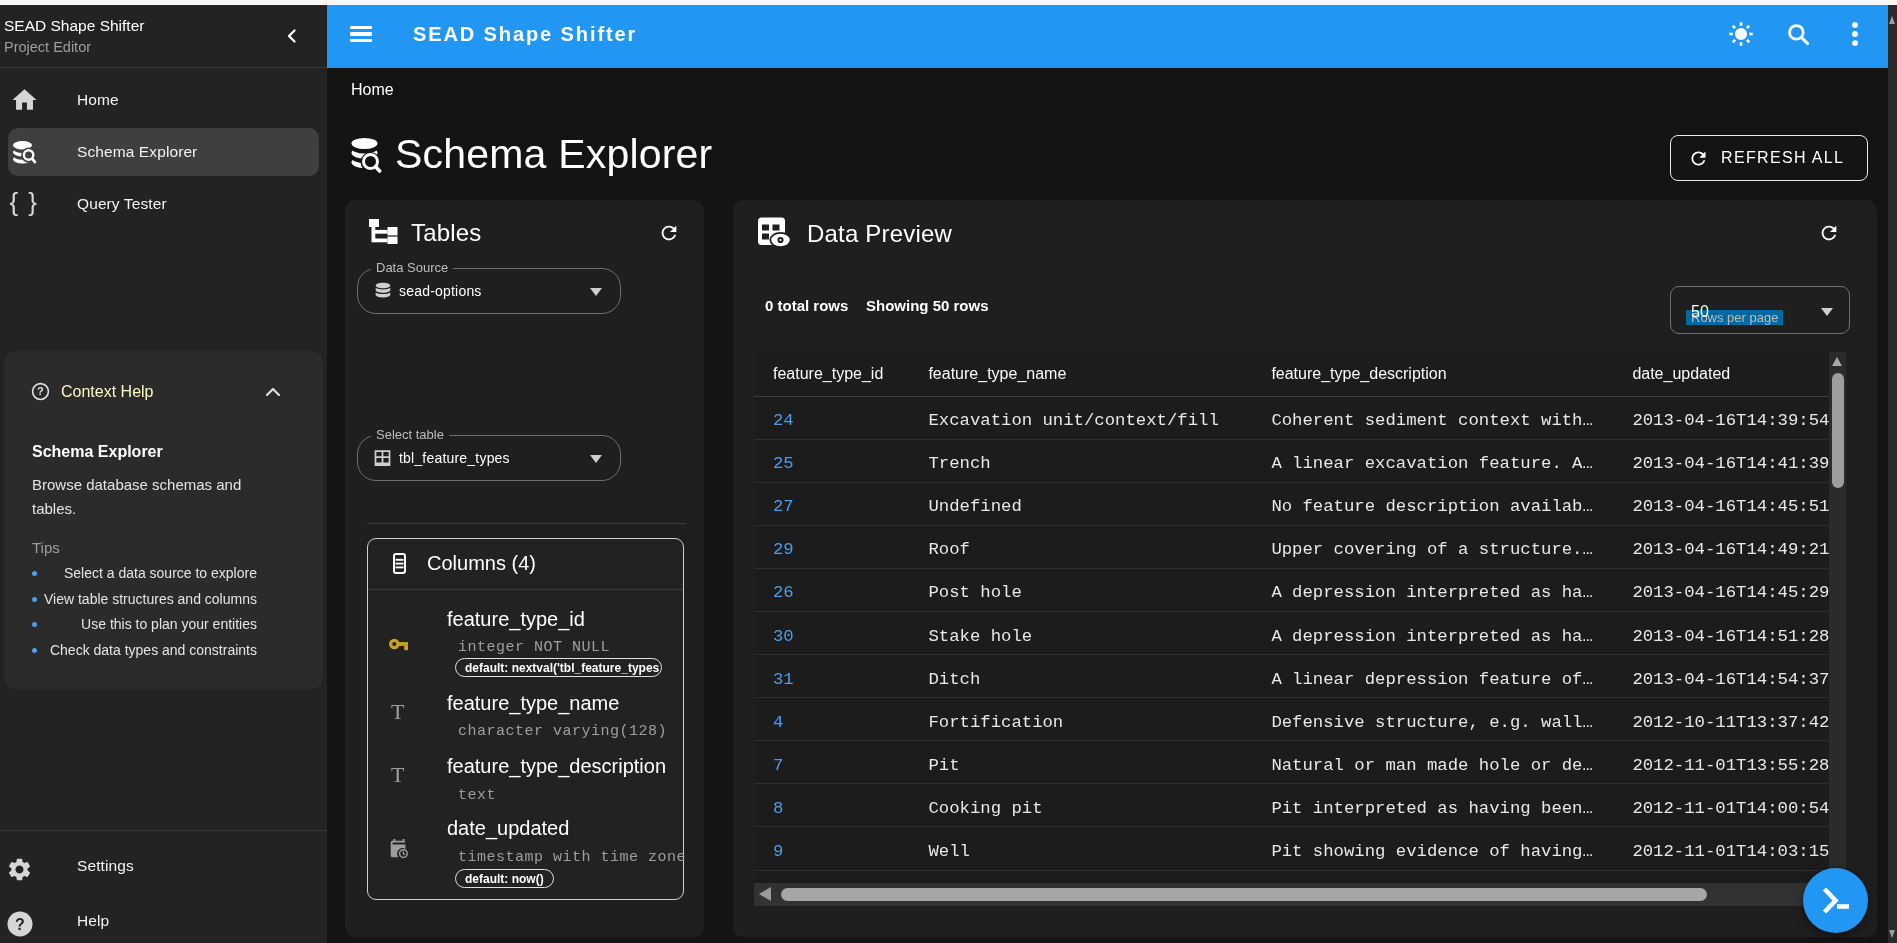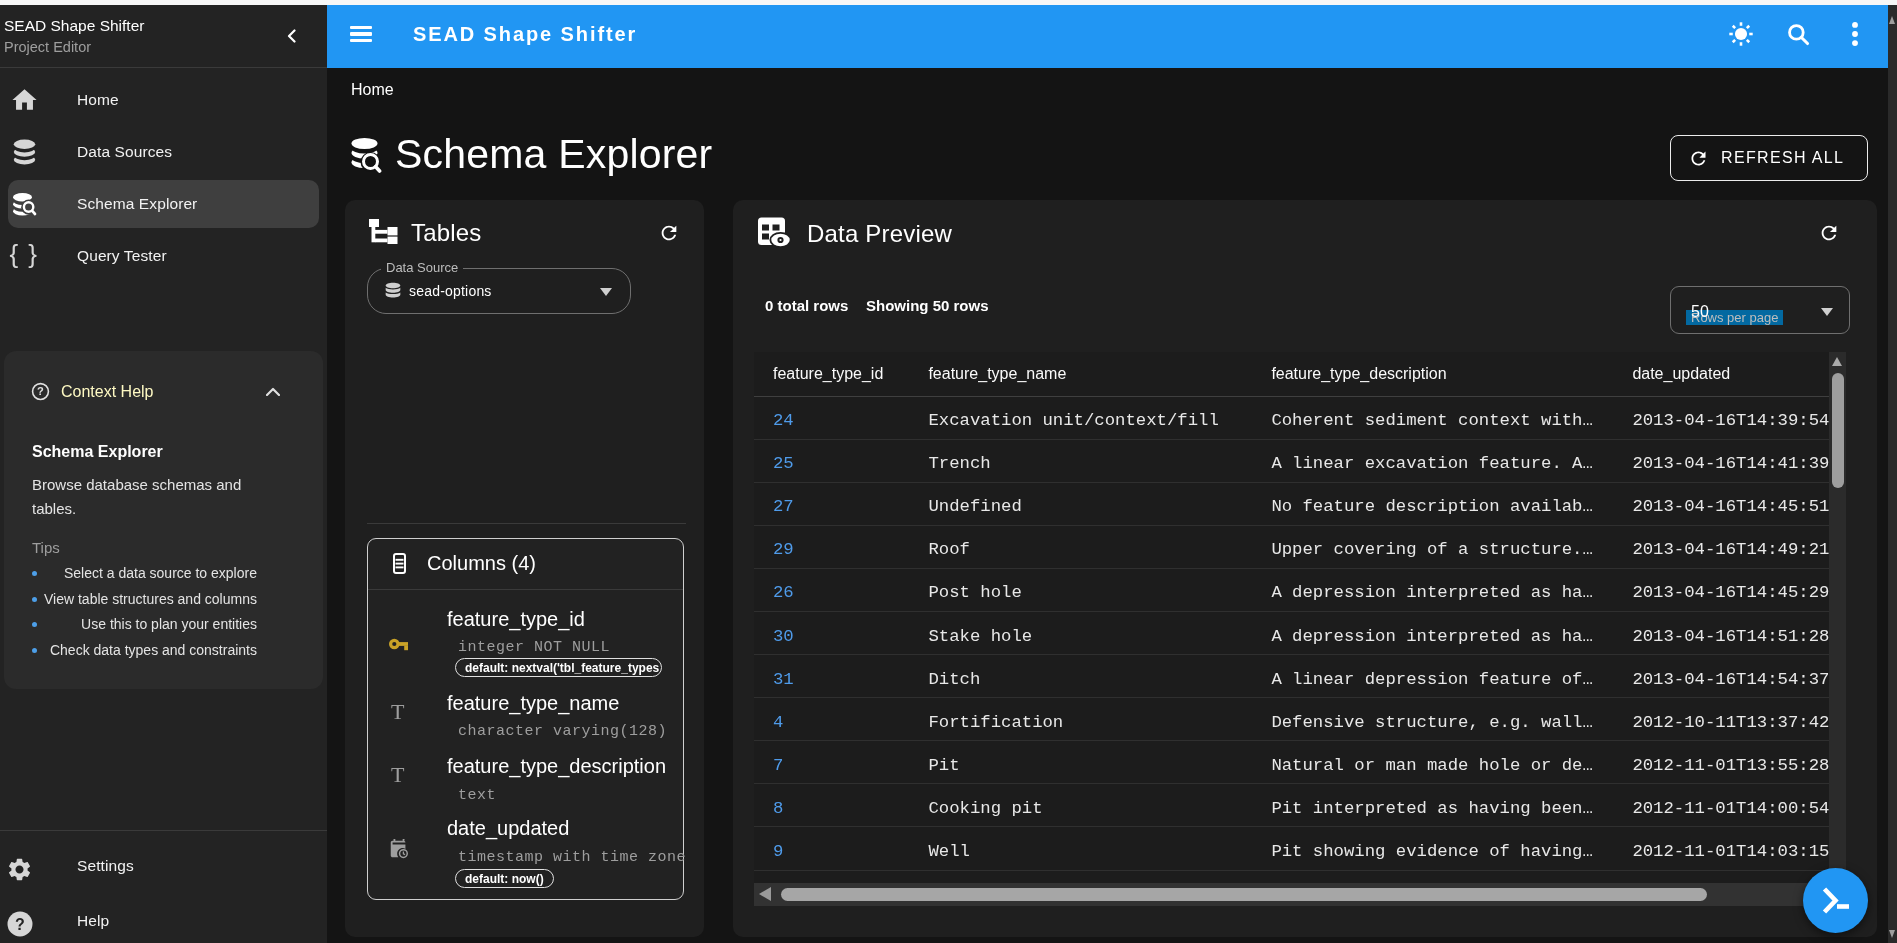--- a/index.html
+++ b/index.html
@@ -57,21 +57,21 @@
 #tablescard { left:345px; width:359px; height:737px; }
 #previewcard { left:733px; width:1144px; height:737px; }
 
 
 .card-head { position:absolute; top:17px; left:24px; display:flex; align-items:center; gap:13px; color:#fff; }
 .card-head .ct { font-size:24px; font-weight:400; letter-spacing:0.2px; position:relative; top:1.5px; }
 .card-refresh { position:absolute; top:22px; color:#fff; }
 #tablescard .card-refresh { right:24px; }
 #previewcard .card-refresh { right:37px; }
 
-.fld { position:absolute; left:22px; width:264px; border:1px solid #6f6f6f; border-radius:19px; }
+.fld { position:absolute; left:12px; width:264px; border:1px solid #6f6f6f; border-radius:19px; }
 .fld .lbl { position:absolute; left:13px; top:-9px; background:#1f1f1f; padding:0 5px; font-size:13px; color:#bdbdbd; }
 .fld .fico { position:absolute; left:14px; top:50%; transform:translateY(-50%); color:#cfcfcf; display:flex; }
 .fld .val { position:absolute; left:41px; top:50%; transform:translateY(-50%); font-size:14px; font-weight:400; color:#fff; letter-spacing:0.2px; }
 .fld .arr { position:absolute; right:18px; top:50%; margin-top:-3px; width:0; height:0; border-left:6.5px solid transparent; border-right:6.5px solid transparent; border-top:8px solid #cfcfcf; }
 #fld1 { top:68px; height:46px; }
 #fld2 { top:152px; height:45px; }
 #fld3 { top:235px; height:46px; }
 .tdiv { position:absolute; left:22px; top:323px; width:319px; height:1px; background:#3a3a3a; }
 
 .colcard { position:absolute; left:22px; top:338px; width:317px; height:362px; border:1px solid #cfcfcf; border-radius:9px; background:#222; }
@@ -125,34 +125,20 @@
         </svg>
     </div>
     <nav>
       <div class="nav-item">
           <span class="nav-ico">
             <svg width="30" height="30" viewBox="0 0 24 24" fill="currentColor">
               <path d="M10 20v-6h4v6h5v-8h3L12 3 2 12h3v8z"></path>
             </svg>
           </span>
           <span class="nav-lbl">Home</span>
-        </div>
-      <div class="nav-item">
-          <span class="nav-ico">
-            <svg width="25" height="26" viewBox="0 0 24 25">
-              <g>
-                <ellipse cx="12" cy="20" rx="10.3" ry="4.5" fill="#d6d6d6"></ellipse>
-                <ellipse cx="12" cy="15.9" rx="10.3" ry="4.5" fill="#232323"></ellipse>
-                <ellipse cx="12" cy="12.5" rx="10.3" ry="4.5" fill="#d6d6d6"></ellipse>
-                <ellipse cx="12" cy="8.4" rx="10.3" ry="4.5" fill="#232323"></ellipse>
-                <ellipse cx="12" cy="5" rx="10.3" ry="4.5" fill="#d6d6d6"></ellipse>
-              </g>
-            </svg>
-          </span>
-          <span class="nav-lbl">Data Sources</span>
         </div>
       <div class="nav-item sel">
           <span class="nav-ico">
             <svg width="26" height="26" viewBox="0 0 26 26">
               <ellipse cx="10.5" cy="20.2" rx="9.5" ry="4.2" fill="#fff"></ellipse>
               <ellipse cx="10.5" cy="16.6" rx="9.5" ry="4.2" fill="#3f3f3f"></ellipse>
               <ellipse cx="10.5" cy="13.3" rx="9.5" ry="4.2" fill="#fff"></ellipse>
               <ellipse cx="10.5" cy="9.7" rx="9.5" ry="4.2" fill="#3f3f3f"></ellipse>
               <ellipse cx="10.5" cy="6.2" rx="9.5" ry="4.2" fill="#fff"></ellipse>
               <circle cx="16.8" cy="16.2" r="7.6" fill="#3f3f3f"></circle>
@@ -279,20 +265,30 @@
     <div class="fld" id="fld1">
       <span class="lbl">Data Source</span>
       <span class="fico">
           <svg width="22" height="22" viewBox="0 0 24 24" fill="#cfcfcf">
             <path d="M12 3C7.58 3 4 4.34 4 6s3.58 3 8 3 8-1.34 8-3-3.58-3-8-3zM4 8.5V11c0 1.66 3.58 3 8 3s8-1.34 8-3V8.5c-1.6 1.16-4.5 1.8-8 1.8s-6.4-.64-8-1.8zM4 13.5V16c0 1.66 3.58 3 8 3s8-1.34 8-3v-2.5c-1.6 1.16-4.5 1.8-8 1.8s-6.4-.64-8-1.8z"></path>
           </svg>
         </span>
       <span class="val">sead-options</span>
       <span class="arr"></span>
     </div>
+    <div class="fld" id="fld3">
+      <span class="lbl">Select table</span>
+      <span class="fico">
+          <svg width="21" height="21" viewBox="0 0 24 24" fill="#cfcfcf">
+            <path d="M3 3h18v18H3V3zm2 2v5h6V5H5zm8 0v5h6V5h-6zm6 7h-6v5h6v-5zm-8 5v-5H5v5h6z"></path>
+          </svg>
+        </span>
+      <span class="val">tbl_feature_types</span>
+      <span class="arr"></span>
+    </div>
     <div class="tdiv"></div>
 
     <div class="colcard">
       <div class="ch">
         <svg width="13" height="21" viewBox="0 0 13 21">
             <rect x="1" y="1" width="11" height="19" rx="2" fill="none" stroke="#fff" stroke-width="2"></rect>
             <line x1="2.5" y1="6.8" x2="10.5" y2="6.8" stroke="#fff" stroke-width="1.9"></line>
             <line x1="2.5" y1="10.6" x2="10.5" y2="10.6" stroke="#fff" stroke-width="1.9"></line>
             <line x1="2.5" y1="14.4" x2="10.5" y2="14.4" stroke="#fff" stroke-width="1.9"></line>
           </svg>

